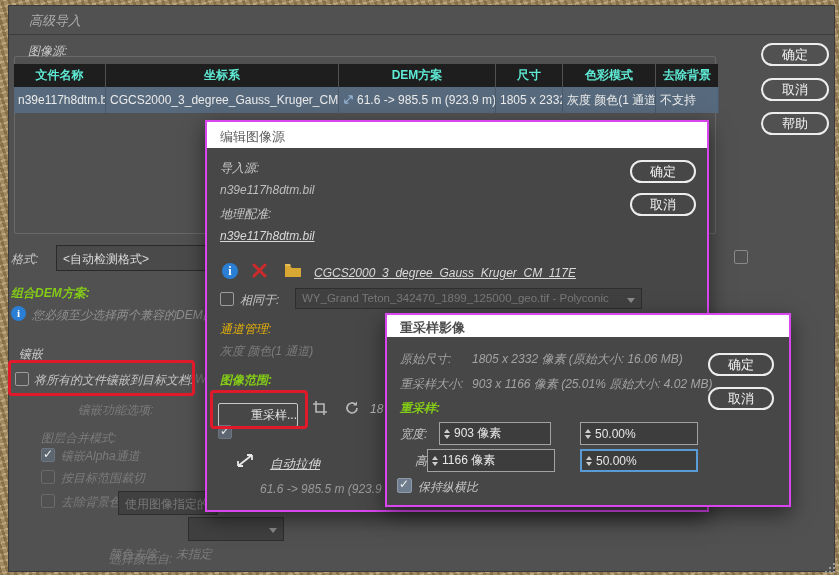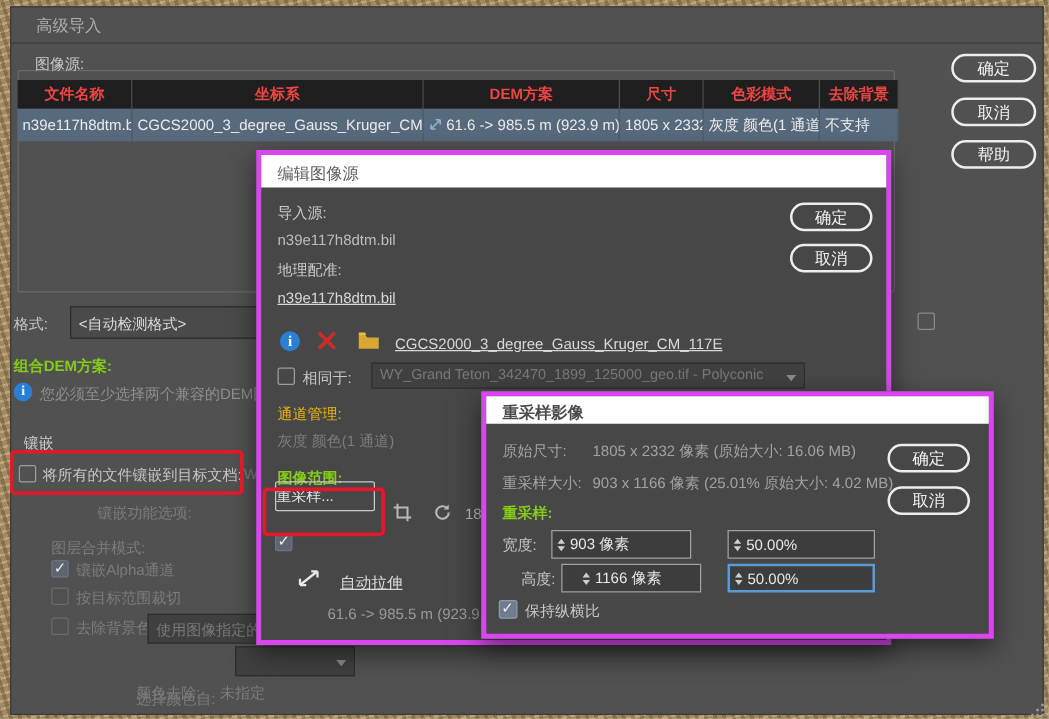--- a/index.html
+++ b/index.html
@@ -5,25 +5,25 @@
   html,body{margin:0;padding:0;width:839px;height:575px;overflow:hidden;
     font-family:"Liberation Sans","DejaVu Sans",sans-serif;}
   .abs{position:absolute;}
   #bg{left:0;top:0;width:839px;height:575px;z-index:0;
     background:
       repeating-linear-gradient(73deg, rgba(90,60,30,.35) 0 3px, rgba(0,0,0,0) 3px 7px),
       repeating-linear-gradient(167deg, rgba(215,195,150,.5) 0 2px, rgba(0,0,0,0) 2px 6px),
       #a08a62;}
   
   .panel{background:#515151;}
-  .dlg{background:#474747;border:4px solid #d946ef;box-shadow:0 7px 20px rgba(0,0,0,.5);}
+  .dlg{background:#474747;border:2px solid #d946ef;box-shadow:0 7px 20px rgba(0,0,0,.5);}
   .dlg-titlebar{position:absolute;left:0;top:0;right:0;height:26px;background:#ffffff;}
   .dlg-title{position:absolute;left:13px;top:6px;font-size:13px;color:#5c5c5c;}
   
-  .t{position:absolute;font-size:12px;color:#c6c6c6;white-space:nowrap;}
+  .t{position:absolute;font-size:12px;color:#c6c6c6;white-space:nowrap;font-style:italic;}
   .t-dim{color:#7c7c7c;}
   .t-bold{font-weight:bold;color:#84cc16;}
   .t-link{text-decoration:underline;color:#d8d8d8;}
   
   .pill{position:absolute;box-sizing:border-box;border:2px solid #ededed;border-radius:13px;
     background:transparent;color:#f2f2f2;font-size:13px;text-align:center;line-height:19px;
     white-space:nowrap;}
   
   .cb{position:absolute;box-sizing:border-box;width:14px;height:14px;border:1px solid #9d9d9d;
     border-radius:2px;background:transparent;}
@@ -39,21 +39,21 @@
   
   .spin{position:absolute;box-sizing:border-box;height:23px;background:#3d3d3d;
     border:1px solid #a2a2a2;display:flex;align-items:center;color:#e8e8e8;font-size:12px;}
   .spin.focus{border:2px solid #5b9bd5;}
   .arr{width:14px;display:flex;flex-direction:column;align-items:center;gap:2px;flex:0 0 14px;}
   .tri-u{width:0;height:0;border-left:3px solid transparent;border-right:3px solid transparent;
     border-bottom:4px solid #cfcfcf;}
   .tri-d{width:0;height:0;border-left:3px solid transparent;border-right:3px solid transparent;
     border-top:4px solid #cfcfcf;}
   
-  .th{position:absolute;box-sizing:border-box;background:#1e1e1e;color:#ef4444;font-weight:bold;
+  .th{position:absolute;box-sizing:border-box;background:#1e1e1e;color:#5eead4;font-weight:bold;
     font-size:12px;text-align:center;height:23px;line-height:23px;border-right:1px solid #515151;
     overflow:hidden;white-space:nowrap;}
   .td{position:absolute;box-sizing:border-box;background:#57697c;color:#ebebeb;font-size:12px;
     height:26px;line-height:26px;border-right:1px solid #4a5a6b;padding:0 4px;overflow:hidden;
     white-space:nowrap;}
   .red-rect{position:absolute;border:3px solid #e0192b;border-radius:4px;z-index:30;}
   .groupbox{position:absolute;border:1px solid rgba(255,255,255,.14);border-radius:2px;}
   .sep{position:absolute;background:#3c3c3c;}
 </style>
 </head>
@@ -167,21 +167,21 @@
   <div class="dd" style="left:88px;top:166px;width:347px;height:21px;font-size:11.5px;">
     <span>WY_Grand Teton_342470_1899_125000_geo.tif - Polyconic</span>
     <span class="chev"></span>
   </div>
 
   <div class="t" style="left:13px;top:199px;color:#eab308;">通道管理:</div>
   <div class="t t-dim" style="left:13px;top:221px;">灰度 颜色(1 通道)</div>
 
   <div class="t t-bold" style="left:13px;top:250px;">图像范围:</div>
 
-  <div class="abs" style="left:11px;top:261px;width:80px;height:24px;box-sizing:border-box;border:1px solid #c9c9c9;border-radius:2px;color:#e3e3e3;font-size:12px;text-align:left;line-height:22px;">
+  <div class="abs" style="left:11px;top:281px;width:80px;height:24px;box-sizing:border-box;border:1px solid #c9c9c9;border-radius:2px;color:#e3e3e3;font-size:12px;text-align:right;line-height:22px;">
     <span>重采样...</span>
   </div>
   <svg class="abs" width="16" height="16" viewBox="0 0 16 16" style="left:105px;top:278px;">
     <path d="M4 1v11h11M1 4h11v11" stroke="#b8b8b8" stroke-width="1.6" fill="none"></path>
   </svg>
   <svg class="abs" width="16" height="16" viewBox="0 0 16 16" style="left:137px;top:278px;">
     <path d="M13 8a5 5 0 1 1-1.5-3.6" fill="none" stroke="#b8b8b8" stroke-width="1.7"></path>
     <path d="M13 1.5v4h-4z" fill="#b8b8b8"></path>
   </svg>
   <div class="t" style="left:163px;top:280px;color:#b5b5b5;">18</div>
@@ -218,21 +218,21 @@
   </div>
   <div class="spin" style="left:193px;top:107px;width:118px;">
     <span class="arr">
         <span class="tri-u"></span>
         <span class="tri-d"></span>
       </span>
     <span>50.00%</span>
   </div>
 
   <div class="t" style="left:28px;top:138px;">高度:</div>
-  <div class="spin" style="left:60px;top:134px;width:112px;padding-left:12px;">
+  <div class="spin" style="left:40px;top:134px;width:128px;">
     <span class="arr">
         <span class="tri-u"></span>
         <span class="tri-d"></span>
       </span>
     <span>1166 像素</span>
   </div>
   <div class="spin focus" style="left:193px;top:134px;width:118px;">
     <span class="arr">
         <span class="tri-u"></span>
         <span class="tri-d"></span>

